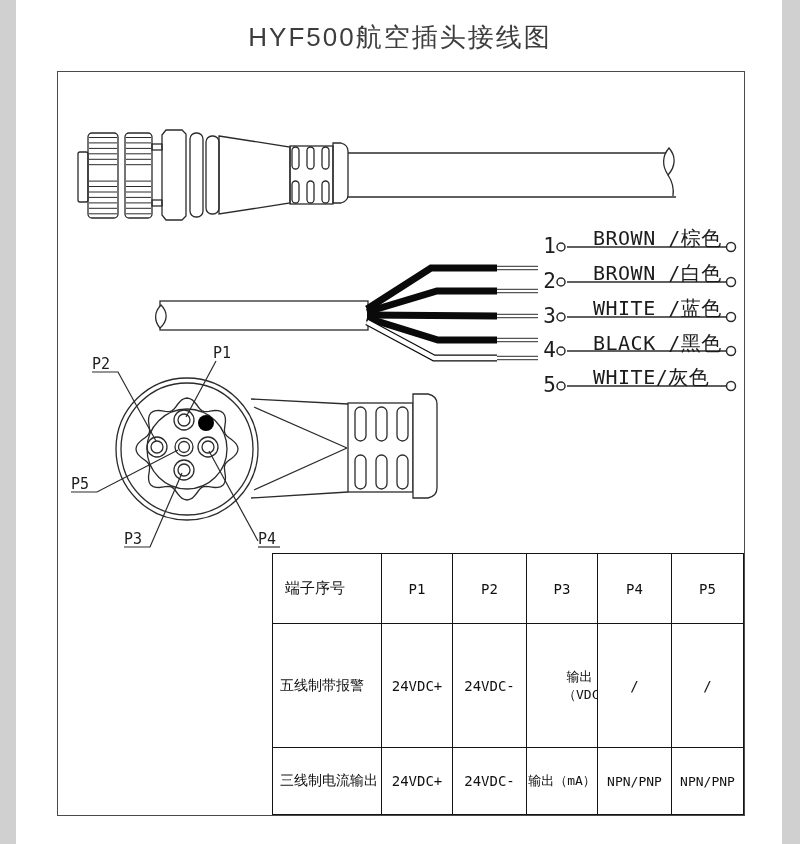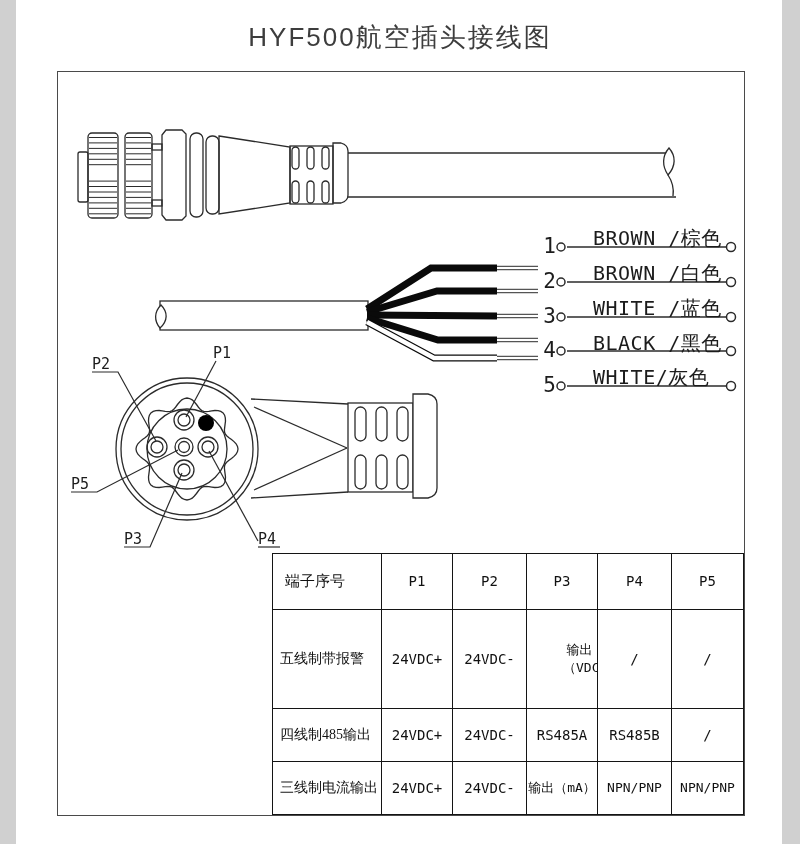--- a/index.html
+++ b/index.html
@@ -213,28 +213,20 @@
     </tr>
     <tr>
       <td class="c-name">五线制带报警</td>
       <td class="c-val">24VDC+</td>
       <td class="c-val">24VDC-</td>
       <td class="c-val" style="font-size:13px;padding-left:36px;">输出（VDC）</td>
       <td class="c-val">/</td>
       <td class="c-val">/</td>
     </tr>
     <tr>
-      <td class="c-name">四线制485输出</td>
-      <td class="c-val">24VDC+</td>
-      <td class="c-val">24VDC-</td>
-      <td class="c-val">RS485A</td>
-      <td class="c-val">RS485B</td>
-      <td class="c-val">/</td>
-    </tr>
-    <tr>
       <td class="c-name">三线制电流输出</td>
       <td class="c-val">24VDC+</td>
       <td class="c-val">24VDC-</td>
       <td class="c-val" style="font-size:13px;">输出（mA）</td>
       <td class="c-val" style="font-size:13px;">NPN/PNP</td>
       <td class="c-val" style="font-size:13px;">NPN/PNP</td>
     </tr>
   </tbody>
     </table>
 </div>

